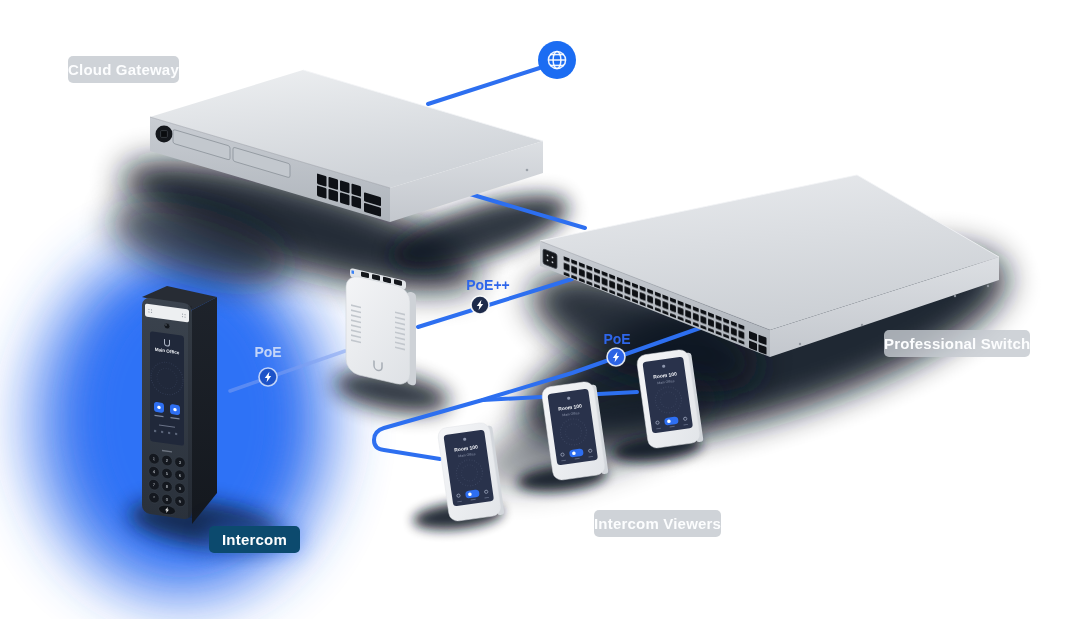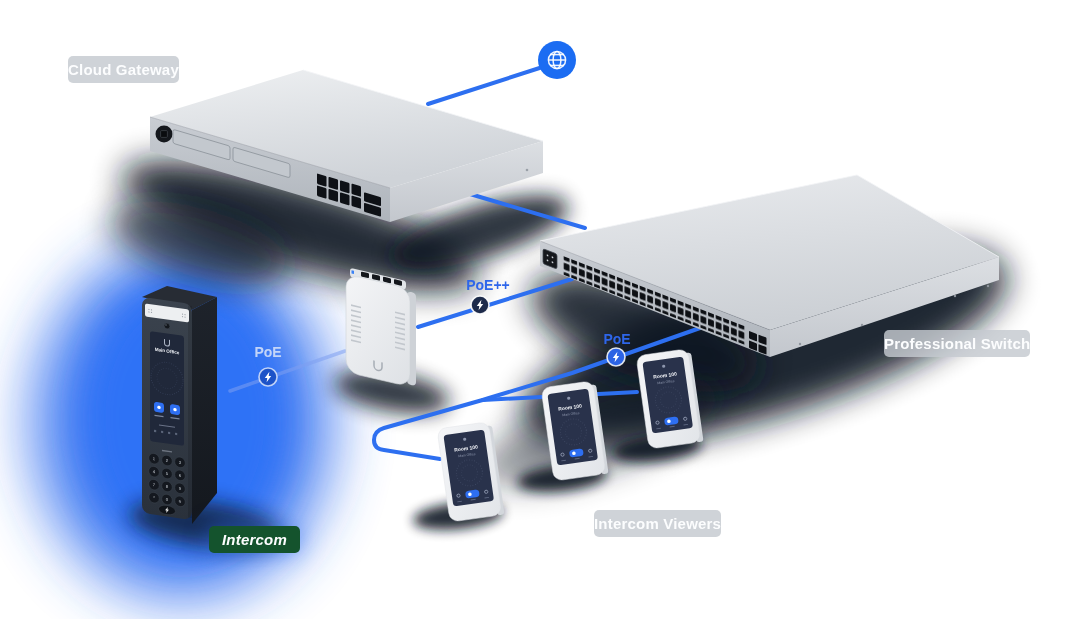--- a/index.html
+++ b/index.html
@@ -3,21 +3,21 @@
 <meta charset="utf-8">
 <style>
   html,body{margin:0;padding:0;background:#fff;}
   .stage{position:relative;width:1080px;height:619px;background:#ffffff;overflow:hidden;
          font-family:"Liberation Sans",sans-serif;}
   .stage svg.scene{position:absolute;left:0;top:0;}
   svg text{font-family:"Liberation Sans",sans-serif;}
   .badge{position:absolute;font-weight:600;font-size:15px;color:#fcfdfe;
          padding:5px 0;border-radius:5px;background:rgba(197,201,207,.82);
          letter-spacing:.2px;white-space:nowrap;}
-  .badge.blue{background:#14532d;box-shadow:0 0 22px rgba(47,111,245,.55);padding:5px 13px;font-style:italic;}
+  .badge.blue{background:#0c4a6e;box-shadow:0 0 22px rgba(47,111,245,.55);padding:5px 13px;}
   .poe{position:absolute;font-weight:700;font-size:14px;color:#2e66ea;
        transform:translateX(-50%);white-space:nowrap;}
   .poe.dim{color:rgba(219,228,248,.85);font-weight:600;}
 </style>
 </head>
 <body>
 
 <div class="stage">
 
 <svg class="scene" width="1080" height="619" viewBox="0 0 1080 619">

